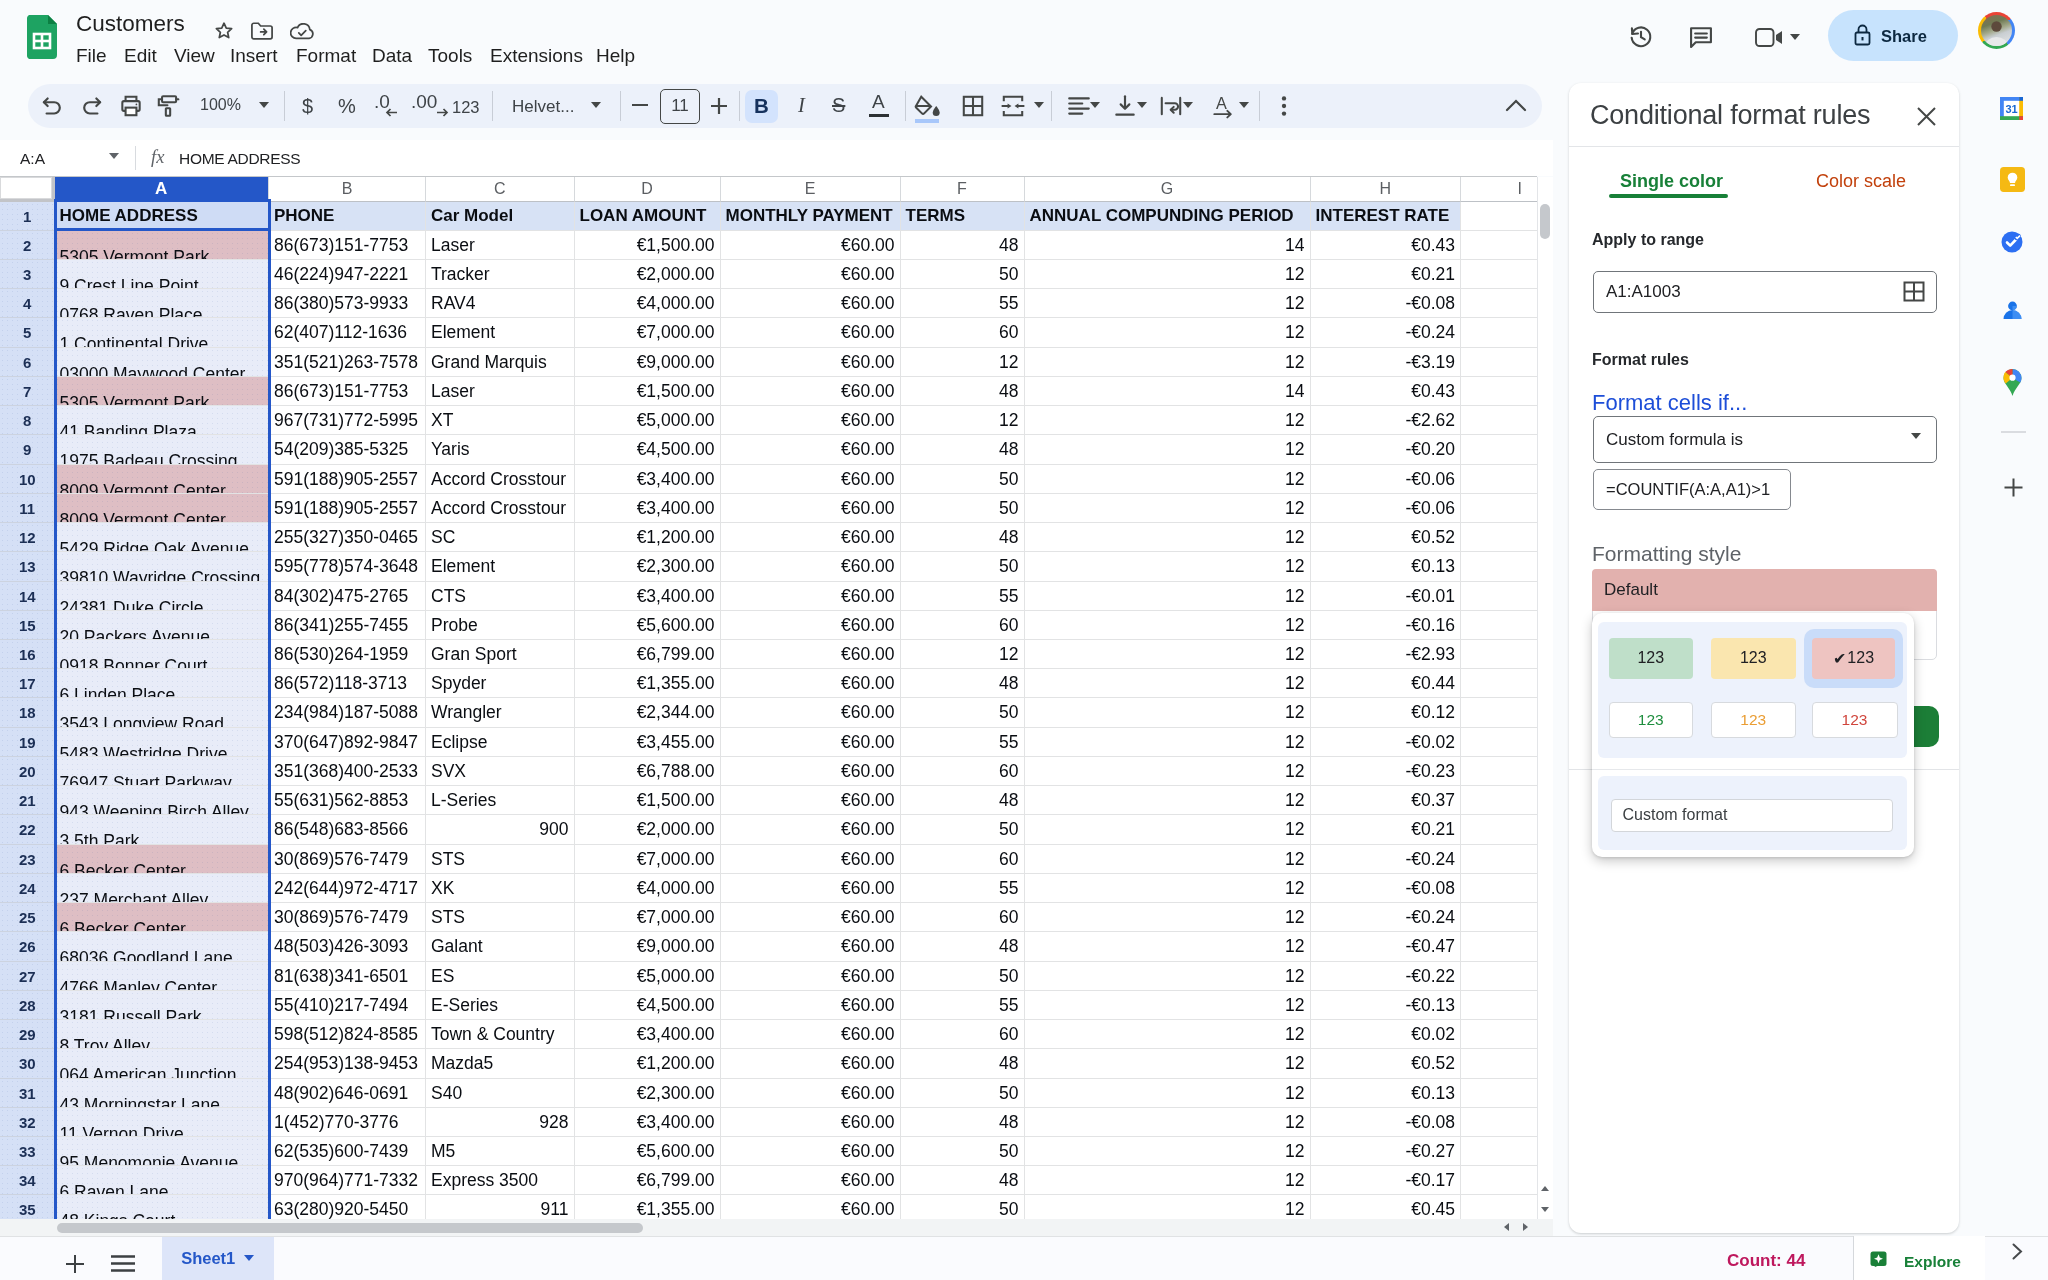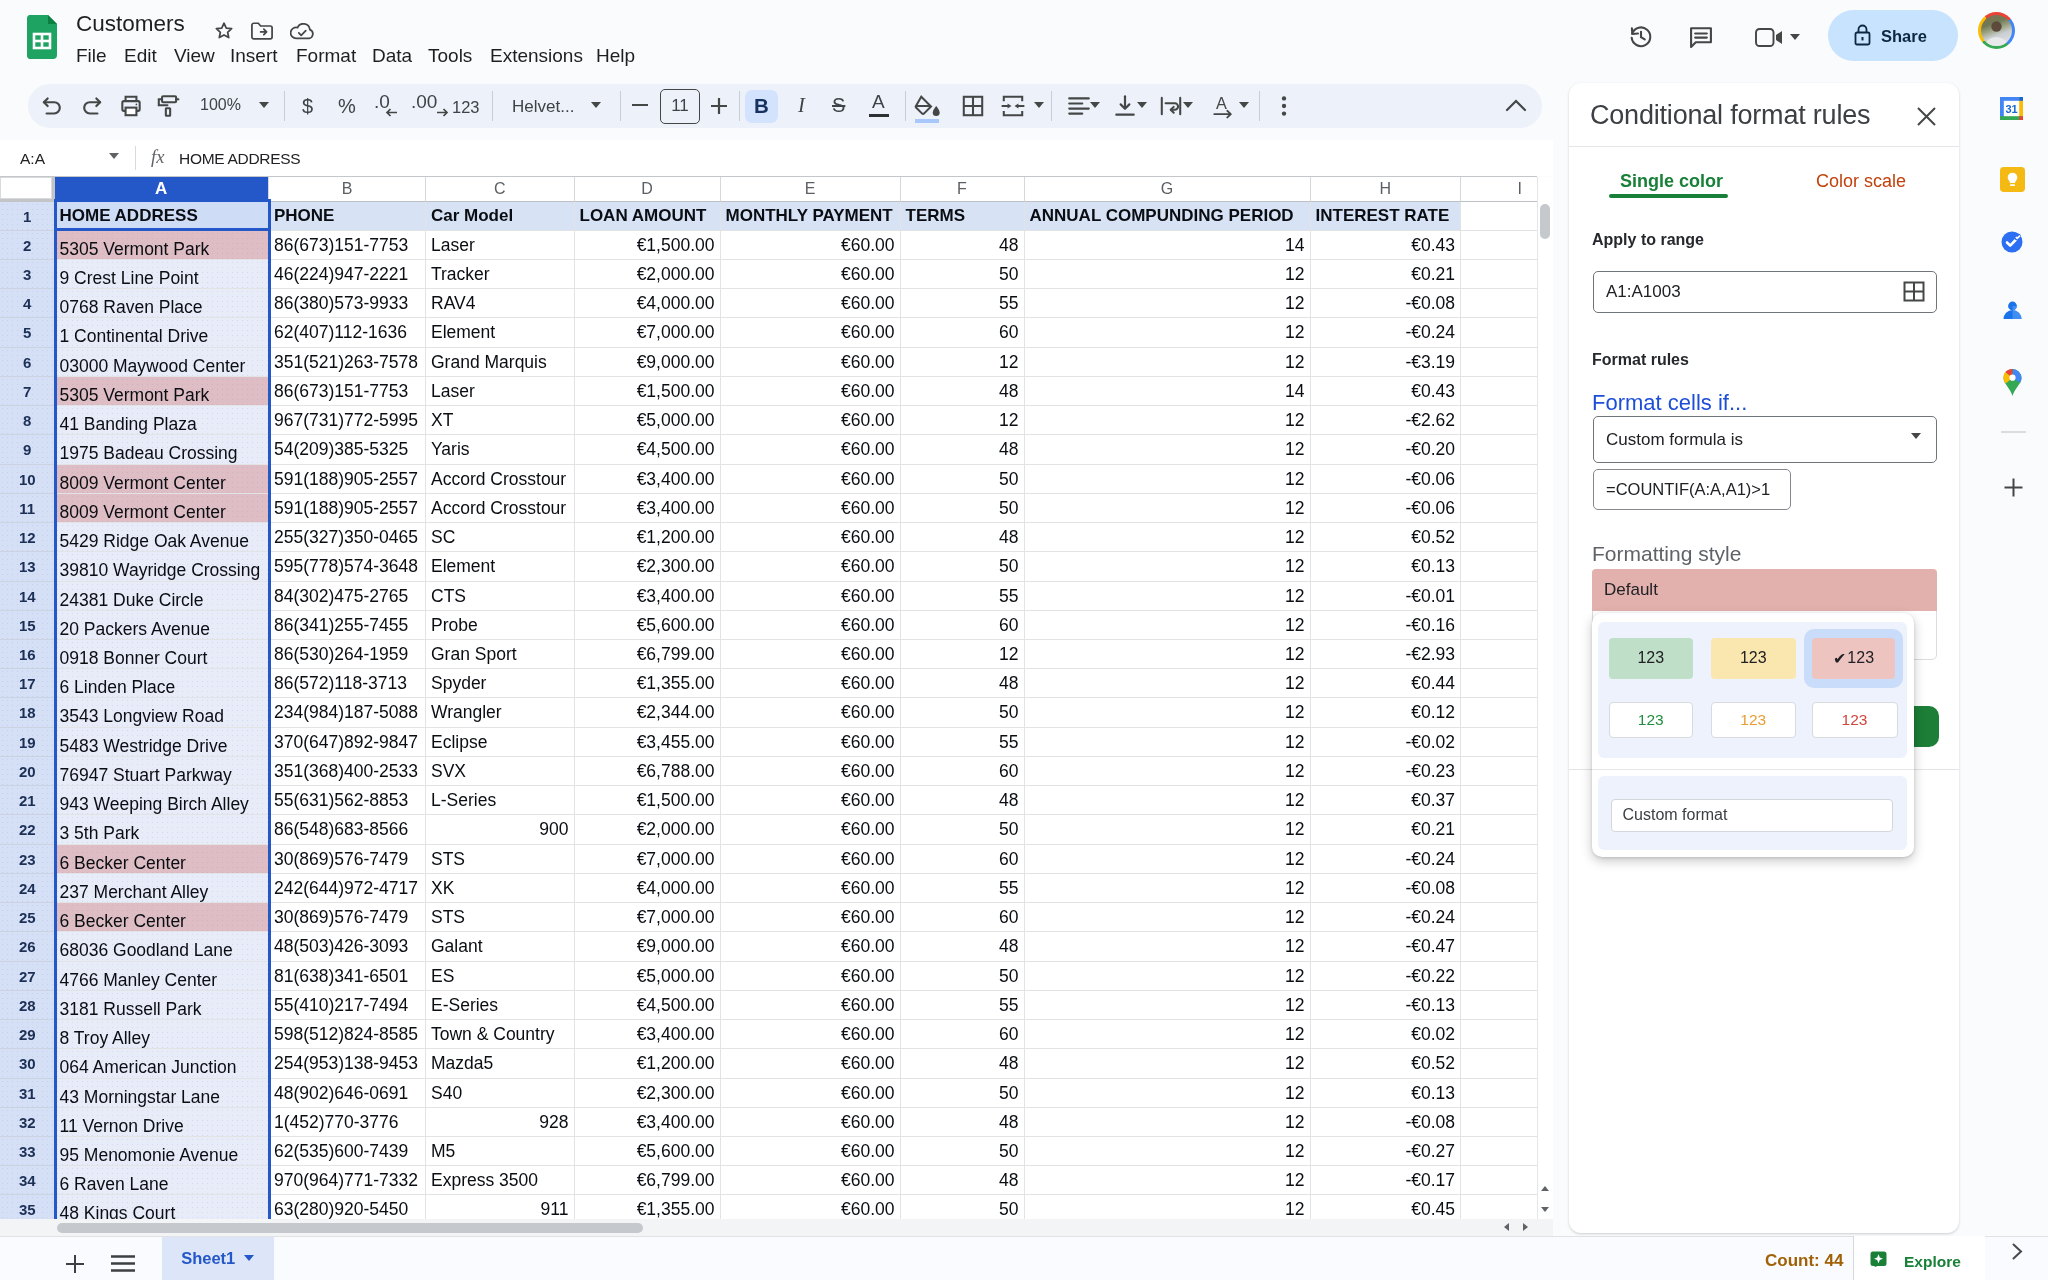--- a/index.html
+++ b/index.html
@@ -22,21 +22,21 @@
  grid-template-columns:54.5px 214.5px 157px 148.5px 146px 180px 124px 286px 150.5px 118.5px;
  grid-template-rows:24.5px repeat(35,29.24px);border-top:1px solid #c4c7ca}
 #grid>div{border-right:1px solid #e2e3e4;border-bottom:1px solid #e2e3e4;overflow:hidden;white-space:nowrap}
 .corner{background:#fff;border-right:3px solid #c2c4c8 !important;border-bottom:3px solid #c2c4c8 !important;box-shadow:inset 0 0 0 1px #d9dadc}
 .ch{background:#fff;color:#5b5e62;font-size:16px;text-align:center;line-height:23px;border-right:1px solid #d6d9dc !important;border-bottom:1px solid #bdc1c6 !important}
 .ch.selA{background:#2457c8;color:#fff;font-weight:bold;font-size:17px}
 .rh{background:#d5e0f6;color:#1c2f55;font-weight:bold;font-size:15px;text-align:center;line-height:29px;border-bottom:1px solid #ccd3e0 !important;border-right:none !important}
 .dots,.rh,.ca{background-image:radial-gradient(rgba(44,84,160,0.10) 0.7px,transparent 0.9px);background-size:5px 5px}
 .hcell{background:#d7e2f5;font-weight:bold;font-size:17px;color:#0a0d12;line-height:28px;padding:0 5px}
 .hcell.a1{background:#cfdcf5}
-.ca{background-color:#e8ecf8;font-size:17.5px;color:#0a0d12;line-height:29px;padding:4px 5px}
+.ca{background-color:#e8ecf8;font-size:17.5px;color:#0a0d12;line-height:29px;padding:12px 5px}
 .ca.pink{background-color:#debec4}
 .cc{background:#fff;font-size:17.5px;color:#0a0d12;line-height:29px;padding:0 5px}
 .txt{font-size:17.5px}
 .num{text-align:right}
 
 #selL,#selR{width:3px;top:200.5px;height:1018.5px;background:#2457c8}
 #a1box{left:54px;top:199px;width:216.5px;height:32px;border:3px solid #2457c8}
 
 #vtrack{left:1537px;top:177px;width:16px;height:1042px;background:#fff;border-left:1px solid #e3e5e8}
 #vthumb{left:1540px;top:204px;width:10px;height:35px;background:#c5c8cc;border-radius:5px}
@@ -596,21 +596,21 @@
 <div class="abs sarr" style="left:1523px;top:1223px;border-top:4px solid transparent;border-bottom:4px solid transparent;border-left:5.5px solid #5f6368"></div>
 
 <div class="abs" id="bbar"></div>
 <svg class="abs" style="left:64px;top:1253px" width="22" height="22" viewBox="0 0 22 22" stroke="#3c4043" stroke-width="2">
     <path d="M11 2 v18 M2 11 h18"></path>
   </svg>
 <svg class="abs" style="left:111px;top:1255px" width="24" height="17" viewBox="0 0 24 17" stroke="#3c4043" stroke-width="2.6">
     <path d="M0 1.5 h24 M0 8.5 h24 M0 15.5 h24"></path>
   </svg>
 <div class="abs" id="sheettab">Sheet1<span class="caret" style="border-top-color:#2457c8;display:inline-block"></span></div>
-<div class="abs" style="left:1765px;top:1251px;font-size:17px;font-weight:bold;color:#a16207">Count: 44</div>
+<div class="abs" style="left:1727px;top:1251px;font-size:17px;font-weight:bold;color:#be185d">Count: 44</div>
 <div class="abs" style="left:1853px;top:1235.5px;width:132px;height:44.5px;background:#fff;border-left:1px solid #d5d8dc"></div>
 <svg class="abs" style="left:1870px;top:1251px" width="17" height="17" viewBox="0 0 17 17">
     <rect x="0.5" y="0.5" width="16" height="14.5" rx="2.5" fill="#1a8038"></rect>
     <path d="M5 16 l2.5-1 h-3z" fill="#1a8038"></path>
     <path d="M8.5 3.2 l1.3 3.2 3.2 1.3 -3.2 1.3 -1.3 3.2 -1.3-3.2 -3.2-1.3 3.2-1.3z" fill="#fff"></path>
   </svg>
 <div class="abs" style="left:1904px;top:1253px;font-size:15.5px;font-weight:bold;color:#188038">Explore</div>
 <svg class="abs" style="left:2011px;top:1243px" width="12" height="17" viewBox="0 0 12 17" fill="none" stroke="#46494c" stroke-width="2" stroke-linecap="round">
     <path d="M2.5 1.5 L10 8.5 L2.5 15.5"></path>
   </svg>

